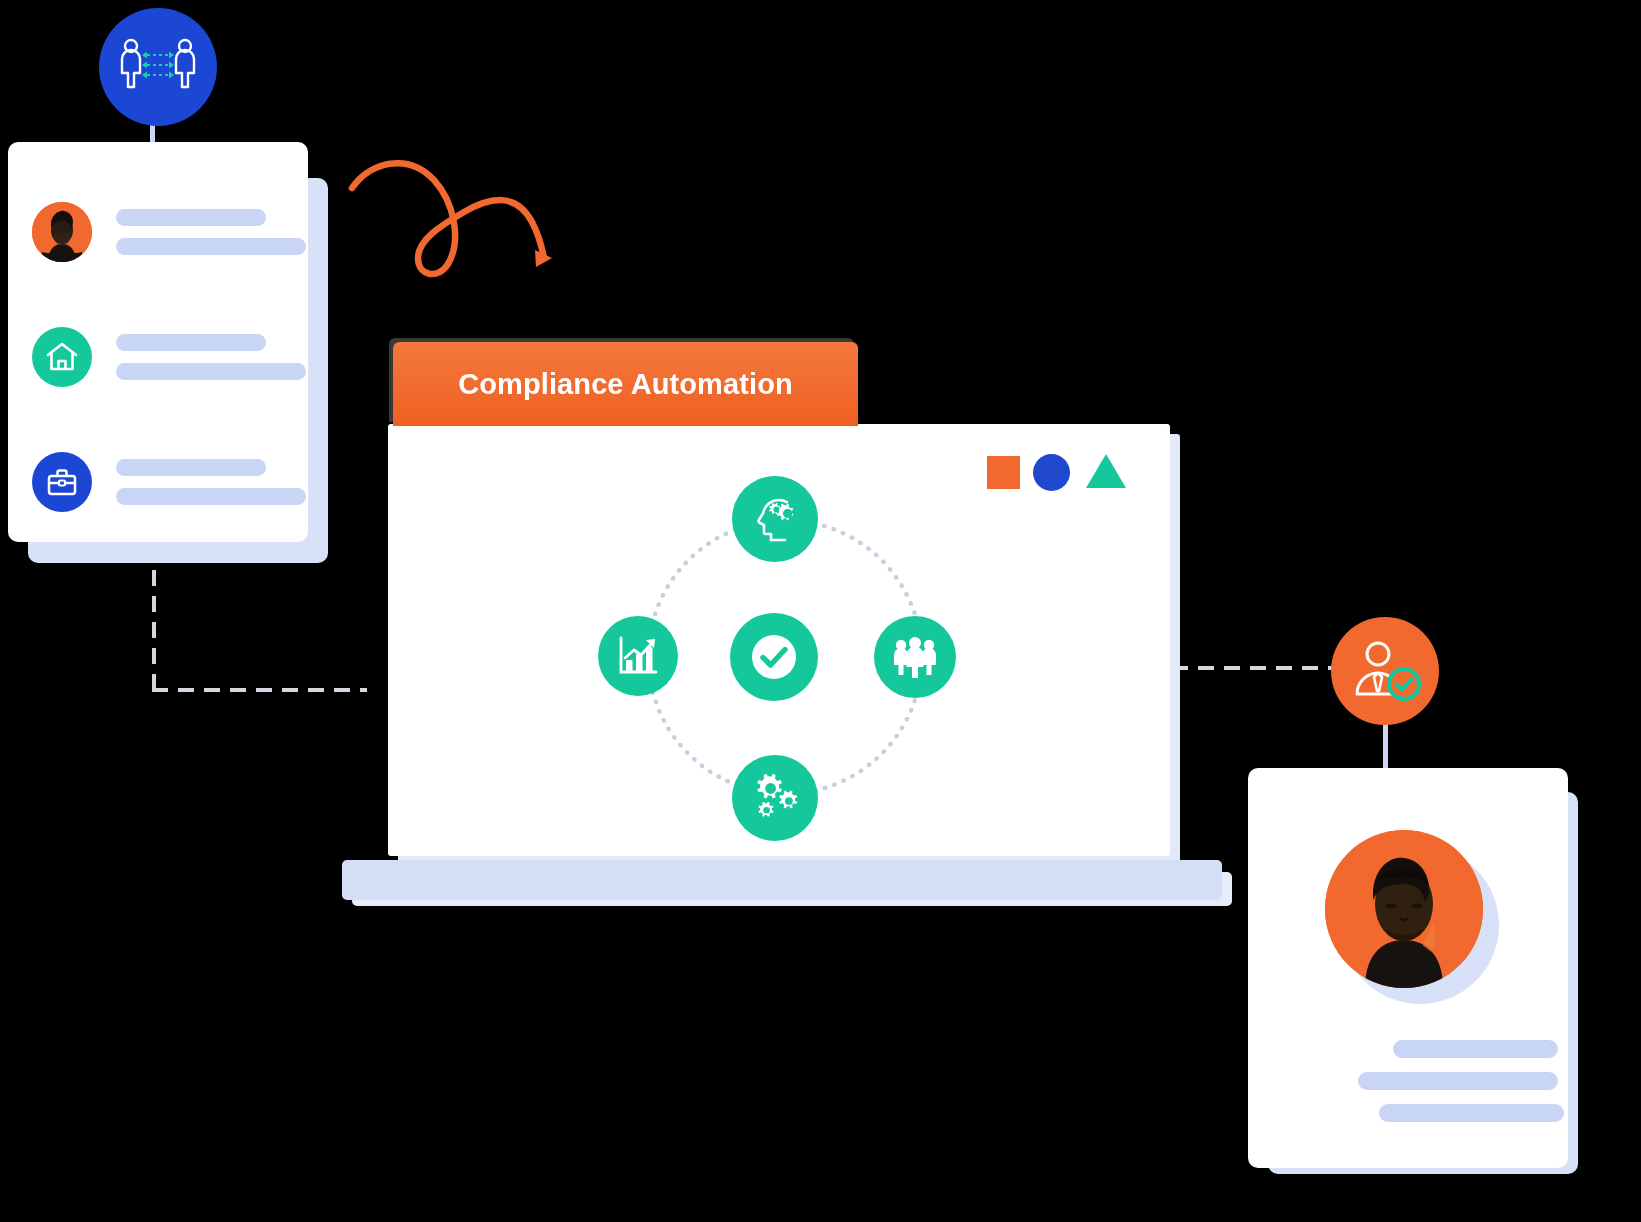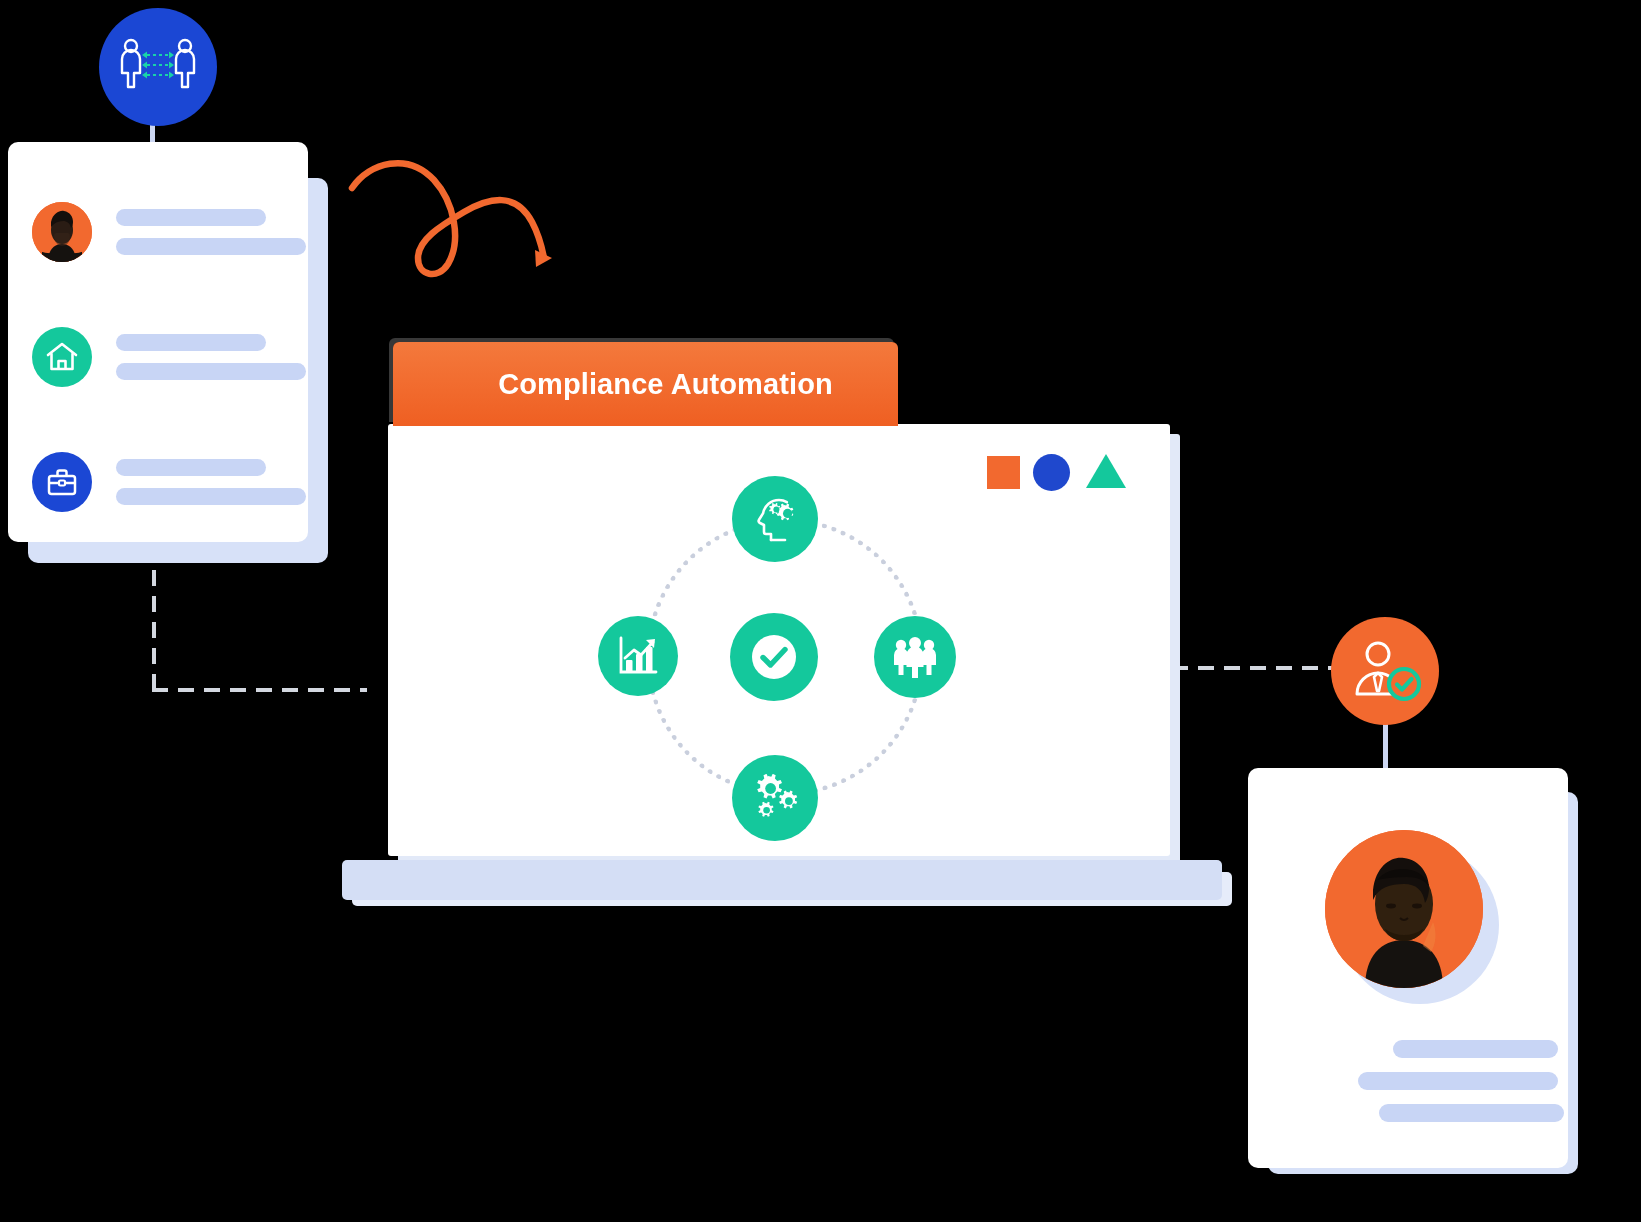--- a/index.html
+++ b/index.html
@@ -78,21 +78,20 @@
   .lap-base-shadow{
     position:absolute;left:352px;top:872px;width:880px;height:34px;
     background:#e6ecfa;border-radius:5px;
   }
   .banner{
     position:absolute;left:393px;top:342px;width:465px;height:84px;
     background:linear-gradient(180deg,#f4793c 0%,#ef5f22 100%);
     border-radius:6px 6px 0 0;
     display:flex;align-items:center;justify-content:center;
     box-shadow:-4px -4px 0 rgba(160,160,160,.35);
-    padding-left:40px;
   }
   .banner-text{
     color:#ffffff;font-size:29px;font-weight:bold;letter-spacing:.1px;
   }
 
   
   .sq{position:absolute;left:987px;top:456px;width:33px;height:33px;background:#f2692f;}
   .ci{position:absolute;left:1033px;top:454px;width:37px;height:37px;border-radius:50%;background:#1f48cd;}
   .tr{position:absolute;left:1086px;top:454px;width:0;height:0;
       border-left:20px solid transparent;border-right:20px solid transparent;

